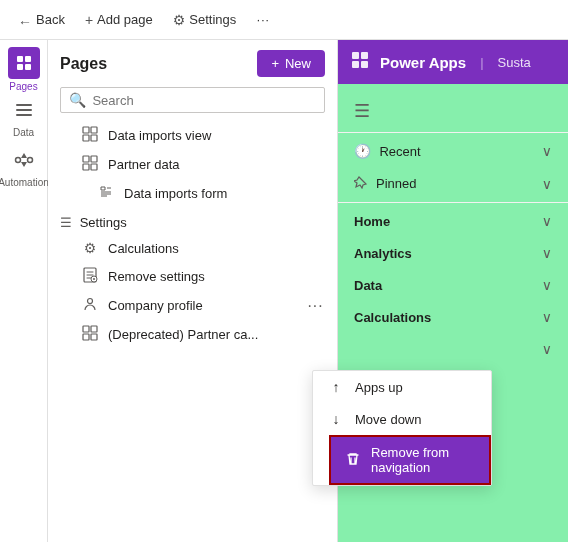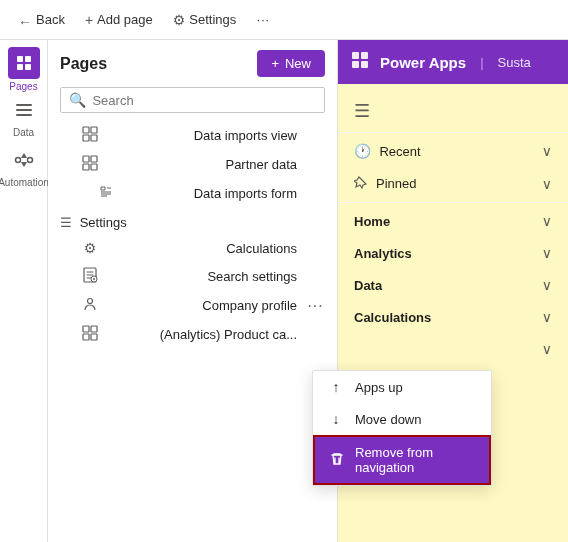--- a/index.html
+++ b/index.html
@@ -65,21 +65,21 @@
     }
     .search-icon-svg { color: #605e5c; font-size: 14px; }
 
     .pages-list { overflow-y: auto; flex: 1; padding: 0 4px; }
 
     .section-item {
       display: flex; align-items: center; gap: 8px; padding: 5px 8px;
       cursor: pointer; border-radius: 2px; color: #201f1e; position: relative;
     }
     .section-item .item-icon { width: 20px; text-align: center; color: #605e5c; font-size: 14px; flex-shrink: 0; }
-    .section-item .item-label { font-size: 13px; flex: 1; text-align: right; }
+    .section-item .item-label { font-size: 13px; flex: 1; }
     .section-item .three-dots {
       opacity: 0; font-size: 16px; color: #605e5c; padding: 0 2px;
     }
     .three-dots-visible { opacity: 1 !important; }
 
     .sub-item { padding-left: 28px; }
     .sub-sub-item { padding-left: 44px; }
 
     .section-header {
       display: flex; align-items: center; gap: 8px; padding: 8px 8px 4px 8px;
@@ -96,27 +96,27 @@
       position: absolute; background: #fff; border: 1px solid #e0e0e0;
       box-shadow: 0 4px 16px rgba(0,0,0,0.15); border-radius: 2px;
       z-index: 100; width: 180px;
       left: 312px; top: 370px;
     }
     .ctx-item {
       display: flex; align-items: center; gap: 10px; padding: 8px 14px;
       cursor: pointer; font-size: 13px; color: #201f1e;
     }
     .ctx-item.remove {
-      background: #7b2fbe; color: #fff; border: 2px solid #a00000;
+      background: #7b2fbe; color: #fff; border: 2px solid #a00000; margin-left: 16px;
     }
     .ctx-icon { font-size: 14px; width: 18px; text-align: center; }
 
     
     .right-content {
-      flex: 1; background: #fef9c3; overflow: hidden;
+      flex: 1; background: #86efac; overflow: hidden;
     }
     .right-header {
       background: #7b2fbe; color: #fff; height: 44px;
       display: flex; align-items: center; padding: 0 12px; gap: 10px;
     }
     .grid-icon { font-size: 18px; cursor: pointer; }
     .right-title { font-size: 15px; font-weight: 600; }
     .right-divider { color: rgba(255,255,255,0.5); margin: 0 4px; }
     .right-subtitle { font-size: 13px; opacity: 0.85; }
 
@@ -264,21 +264,21 @@
 
       <div class="section-item sub-item">
         <span class="item-icon">
           <svg width="16" height="16" viewBox="0 0 16 16" fill="none">
             <rect x="2" y="1" width="12" height="14" rx="1" stroke="#605e5c" stroke-width="1.2" fill="none"></rect>
             <path d="M5 5h6M5 8h6M5 11h4" stroke="#605e5c" stroke-width="1" stroke-linecap="round"></path>
             <circle cx="12" cy="12" r="3" fill="#fff" stroke="#605e5c" stroke-width="1"></circle>
             <path d="M11 12h2M12 11v2" stroke="#605e5c" stroke-width="1"></path>
           </svg>
         </span>
-        <span class="item-label">Search settings</span>
+        <span class="item-label">Remove settings</span>
         <span class="three-dots">···</span>
       </div>
 
       <div class="section-item sub-item">
         <span class="item-icon">
           <svg width="16" height="16" viewBox="0 0 16 16" fill="none">
             <circle cx="8" cy="5" r="2.5" stroke="#605e5c" stroke-width="1.2" fill="none"></circle>
             <path d="M3 14c0-2.76 2.24-5 5-5s5 2.24 5 5" stroke="#605e5c" stroke-width="1.2" fill="none"></path>
           </svg>
         </span>
@@ -290,21 +290,21 @@
 
       <div class="section-item sub-item">
         <span class="item-icon">
           <svg width="16" height="16" viewBox="0 0 16 16" fill="none">
             <rect x="1" y="1" width="6" height="6" rx="0.5" stroke="#605e5c" stroke-width="1.2" fill="none"></rect>
             <rect x="9" y="1" width="6" height="6" rx="0.5" stroke="#605e5c" stroke-width="1.2" fill="none"></rect>
             <rect x="1" y="9" width="6" height="6" rx="0.5" stroke="#605e5c" stroke-width="1.2" fill="none"></rect>
             <rect x="9" y="9" width="6" height="6" rx="0.5" stroke="#605e5c" stroke-width="1.2" fill="none"></rect>
           </svg>
         </span>
-        <span class="item-label">(Analytics) Product ca...</span>
+        <span class="item-label">(Deprecated) Partner ca...</span>
         <span class="three-dots">···</span>
       </div>
 
     </div>
   </div>
 
   <div class="context-menu">
     <div class="ctx-item">
       <span class="ctx-icon">↑</span>
       <span>Apps up</span>

